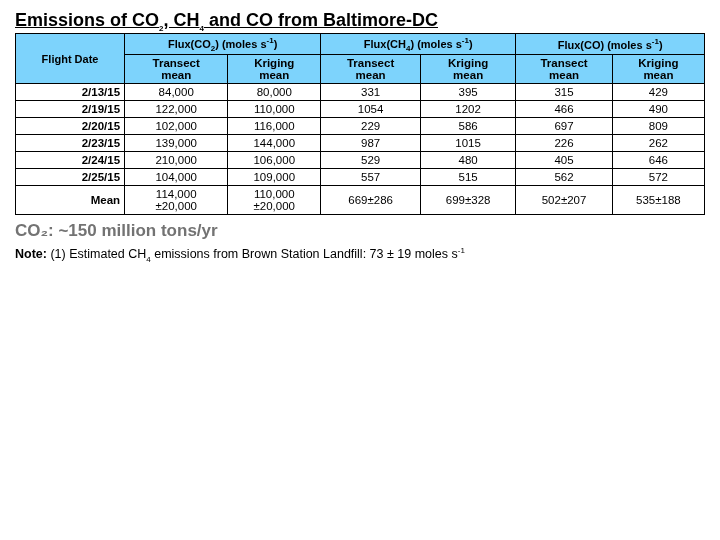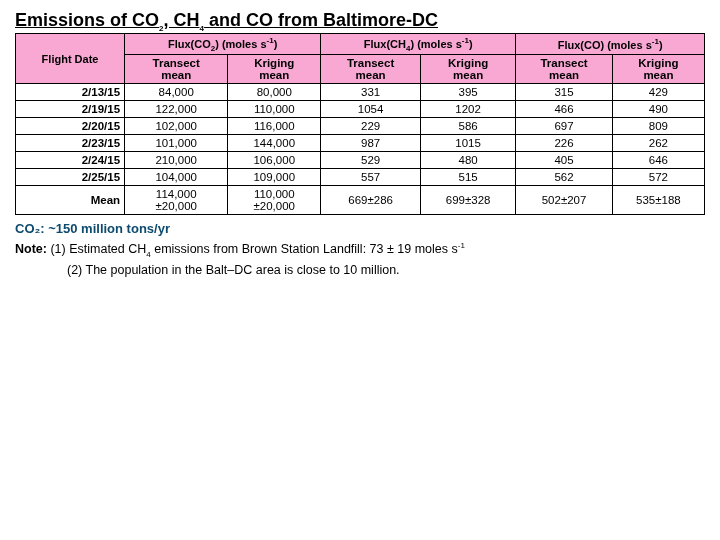--- a/index.html
+++ b/index.html
@@ -22,38 +22,38 @@
       border-collapse: collapse;
       width: 100%;
       font-size: 11.5px;
     }
     th, td {
       border: 1px solid #000;
       padding: 2px 4px;
       text-align: center;
     }
     th {
-      background: #f9a8d4;
+      background: #7dd3fc;
       font-weight: bold;
     }
     td.left-label {
       text-align: right;
       font-weight: bold;
       white-space: nowrap;
     }
     .mean-row td {
       font-weight: normal;
     }
     .mean-row td.left-label {
       font-weight: bold;
     }
     .co2-note {
-      color: #0c4a6e;
+      color: #737373;
       font-weight: bold;
-      font-size: 13px;
+      font-size: 17px;
       margin-top: 6px;
       margin-bottom: 4px;
     }
     .note-section {
       font-size: 12.5px;
       margin-top: 4px;
       line-height: 1.5;
     }
     .note-section .note-line {
       display: block;
@@ -118,21 +118,21 @@
       <td class="left-label">2/20/15</td>
       <td>102,000</td>
       <td>116,000</td>
       <td>229</td>
       <td>586</td>
       <td>697</td>
       <td>809</td>
     </tr>
       <tr>
       <td class="left-label">2/23/15</td>
-      <td>101,000</td>
+      <td>139,000</td>
       <td>144,000</td>
       <td>987</td>
       <td>1015</td>
       <td>226</td>
       <td>262</td>
     </tr>
       <tr>
       <td class="left-label">2/24/15</td>
       <td>210,000</td>
       <td>106,000</td>
@@ -163,14 +163,13 @@
   </tr>
     </tbody>
 </table>
 
 <div class="co2-note">CO₂: ~150 million tons/yr</div>
 
 <div class="note-section">
   <span class="note-line">
     <b>Note:</b> (1) Estimated CH<sub>4</sub> emissions from Brown Station Landfill: 73 ± 19 moles s<sup>-1</sup>
   </span>
-  <span class="indent">(2) The population in the Balt–DC area is close to 10 million.</span>
 </div>
 
 </body></html>

